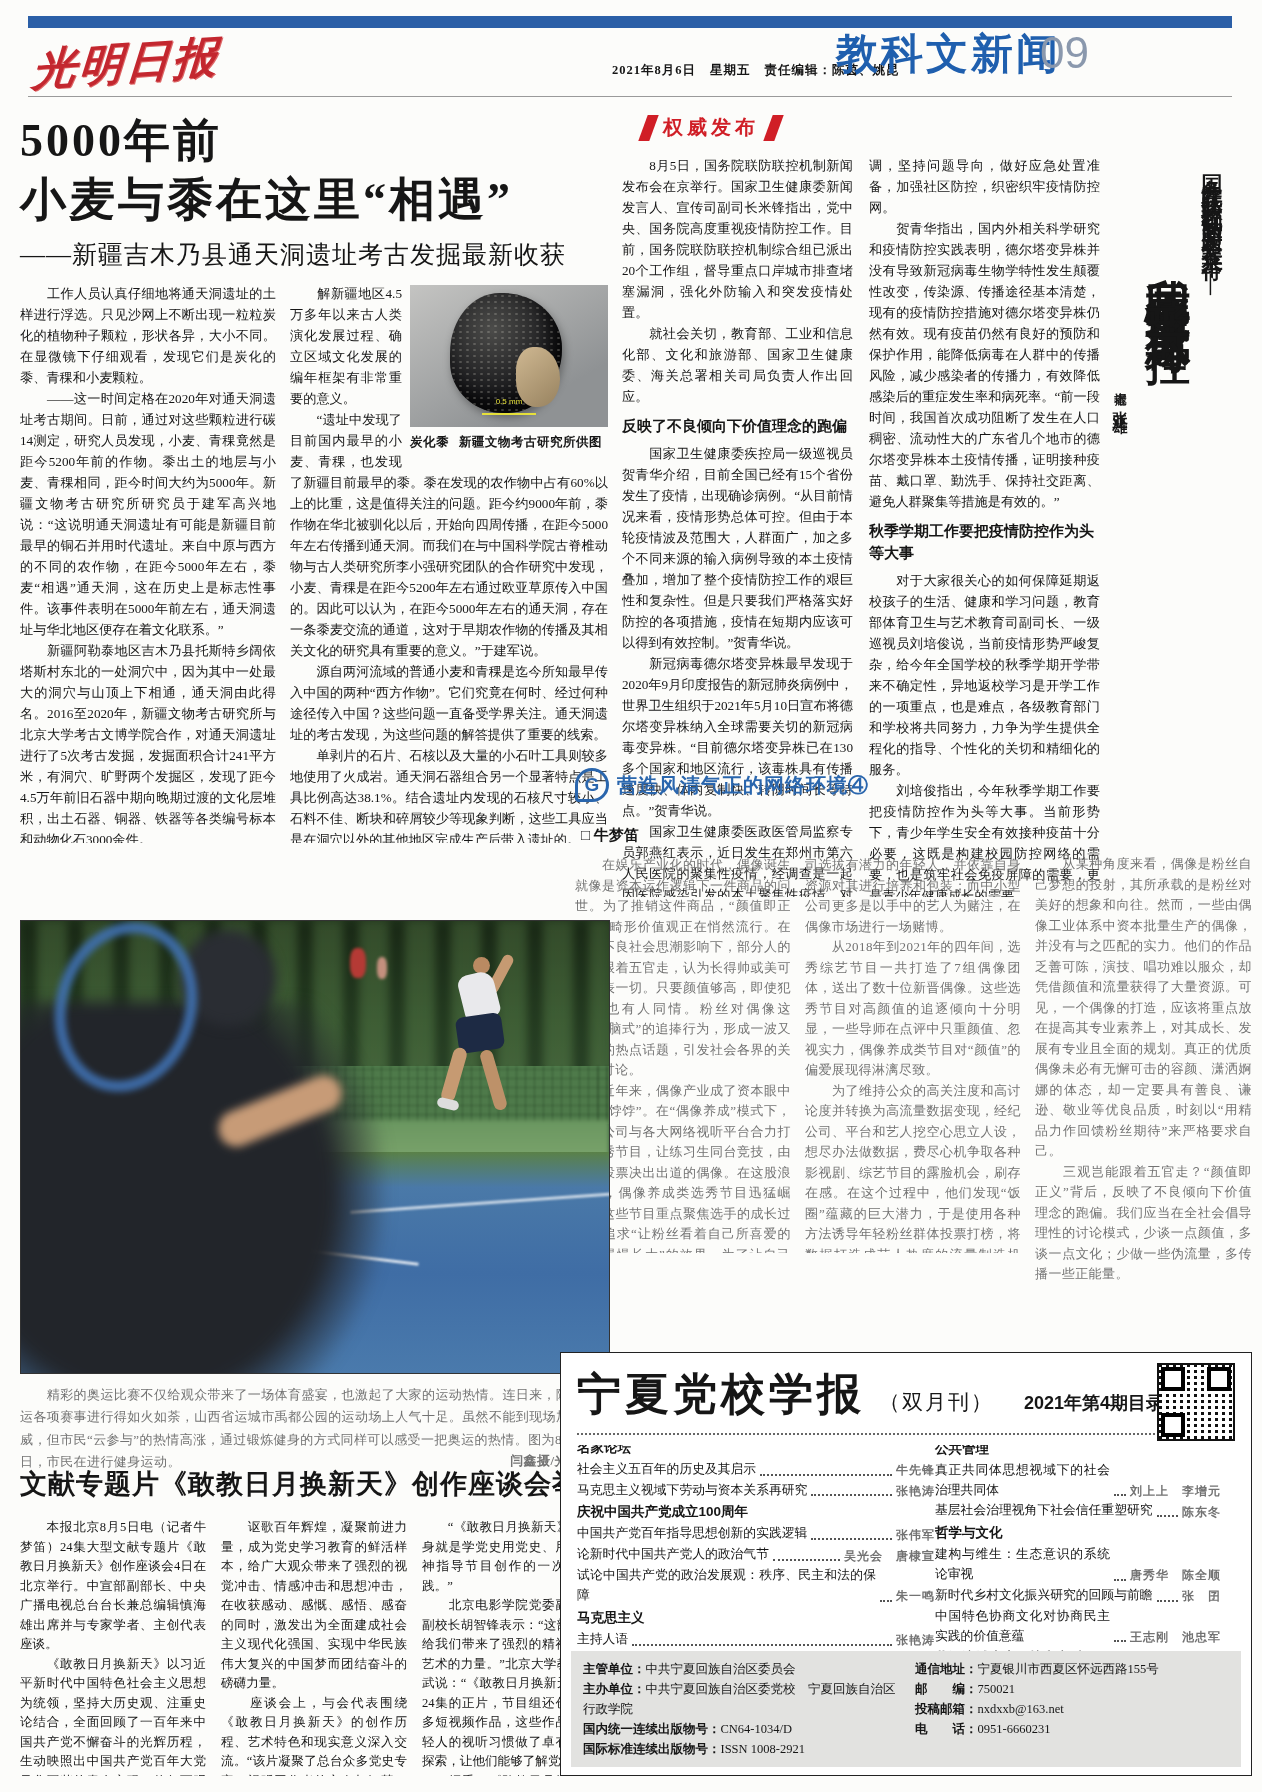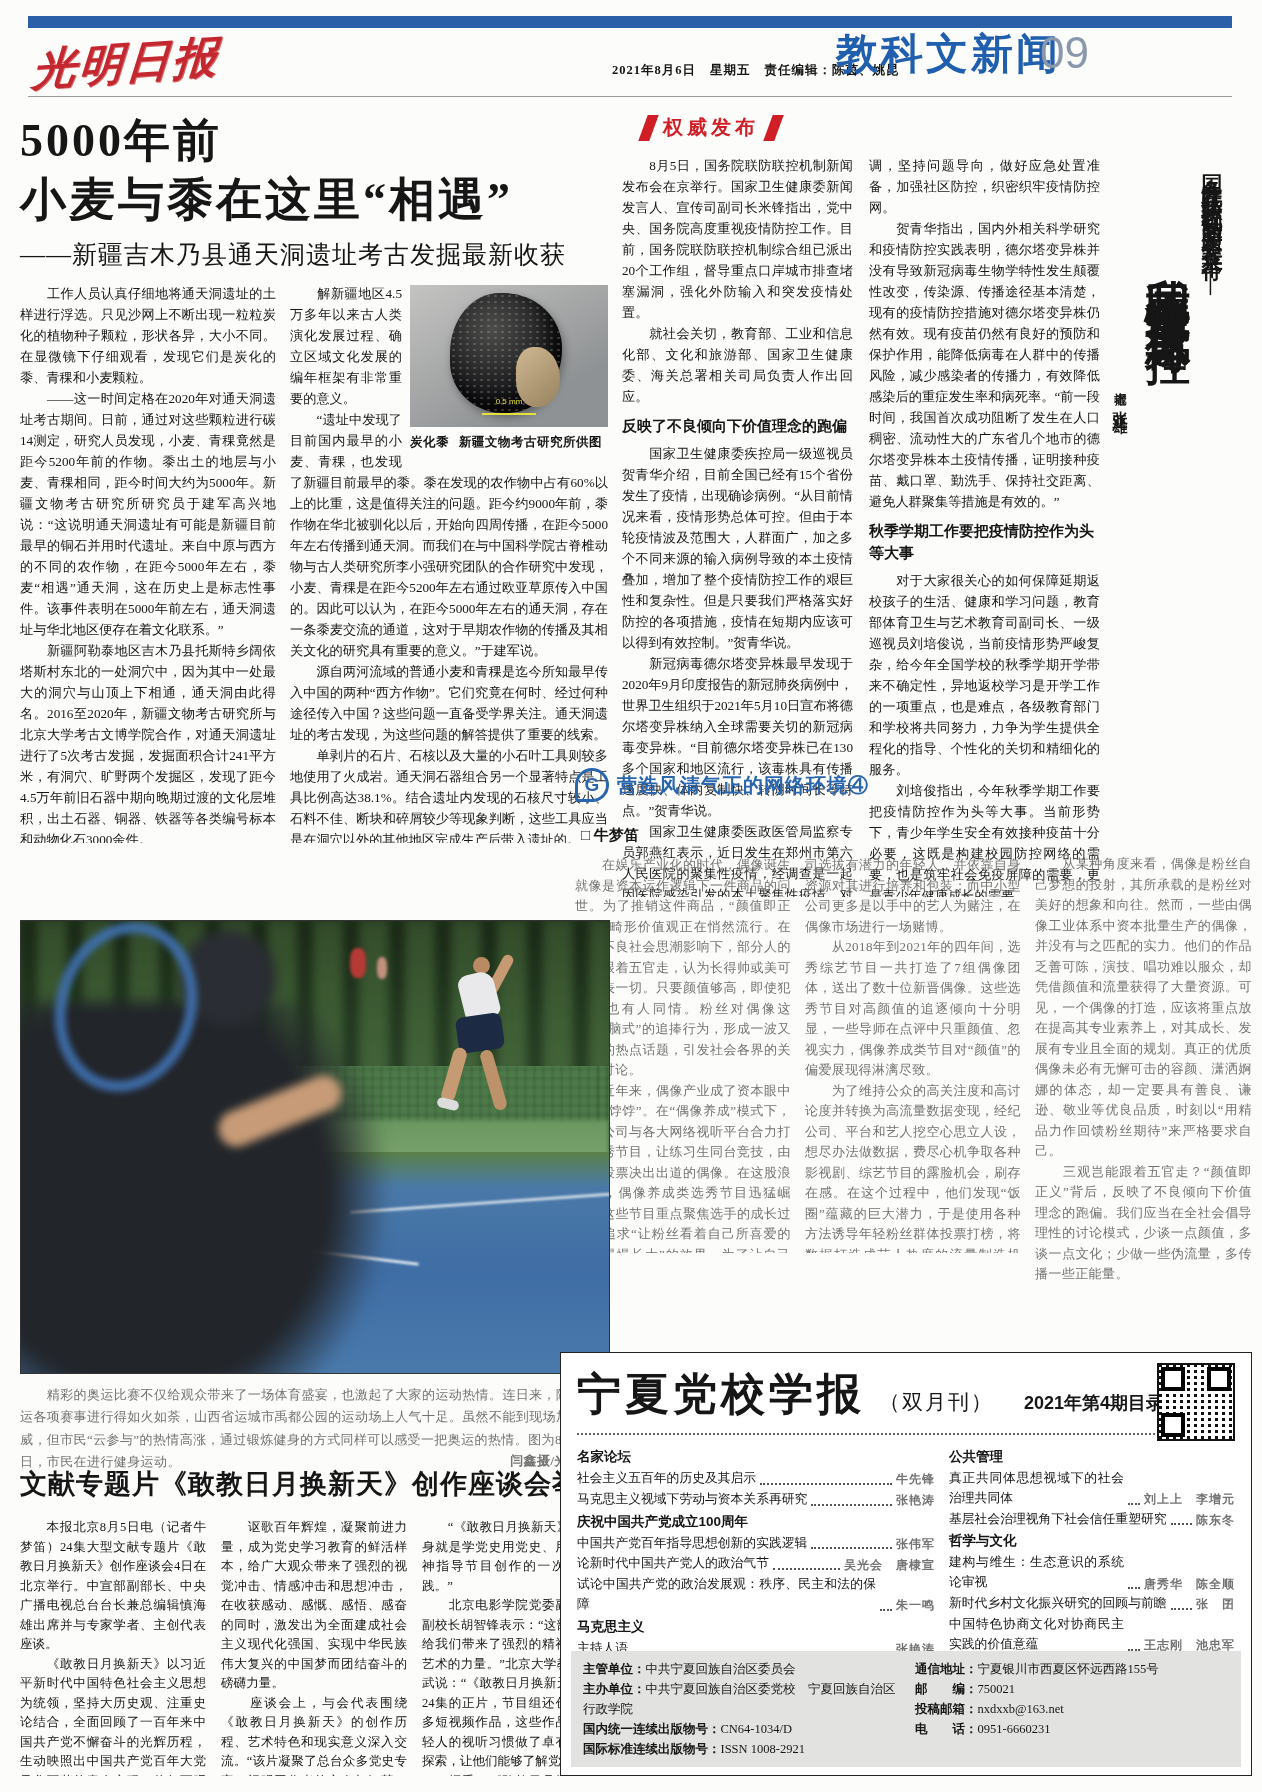--- a/index.html
+++ b/index.html
@@ -131,21 +131,21 @@
   .j-title{display:inline-block;font-size:44px;font-weight:900;letter-spacing:4px;}
   .j-sub{display:inline-block;font-size:21px;margin-left:10px;letter-spacing:2px;}
   .j-issue{display:inline-block;font-size:18px;font-weight:bold;margin-left:26px;font-family:"Liberation Sans",sans-serif;}
   .qr{position:absolute;right:0;top:-2px;width:74px;height:74px;border:2px solid #111;
         background:repeating-linear-gradient(0deg,#111 0 3px,#fff 3px 6px),
                    repeating-linear-gradient(90deg,#111 0 3px,#fff 3px 7px);
         background-blend-mode:lighten;}
   .qr i{position:absolute;width:16px;height:16px;border:4px solid #000;background:#fff;display:block;}
   .qr .c1{left:2px;top:2px;} .qr .c2{right:2px;top:2px;} .qr .c3{left:2px;bottom:2px;}
   .j-div{border-bottom:2px dotted #666;margin:4px 0 10px;}
-  .j-toc{display:flex;gap:14px;height:238px;overflow:hidden;}
+  .j-toc{display:flex;height:238px;overflow:hidden;align-items:center;}
   .j-colL{width:358px;} .j-colR{width:286px;}
   .jhead{font-family:"Liberation Sans",sans-serif;font-weight:bold;font-size:13.5px;margin:3px 0;}
   .jentry{display:flex;align-items:flex-end;font-size:12.8px;line-height:1.55;margin:1px 0;}
   .jt{text-align:justify;}
   .dots{flex:1;min-width:12px;border-bottom:2px dotted #555;margin:0 4px 4px;}
   .ja{white-space:nowrap;font-size:12px;font-weight:bold;letter-spacing:1px;}
   .jblock{display:block;}
   .j-info{position:absolute;left:10px;right:10px;bottom:8px;background:#e2e2e0;display:flex;
         padding:8px 12px;gap:18px;font-size:12.5px;line-height:1.6;}
   .j-info-col{flex:1;}

